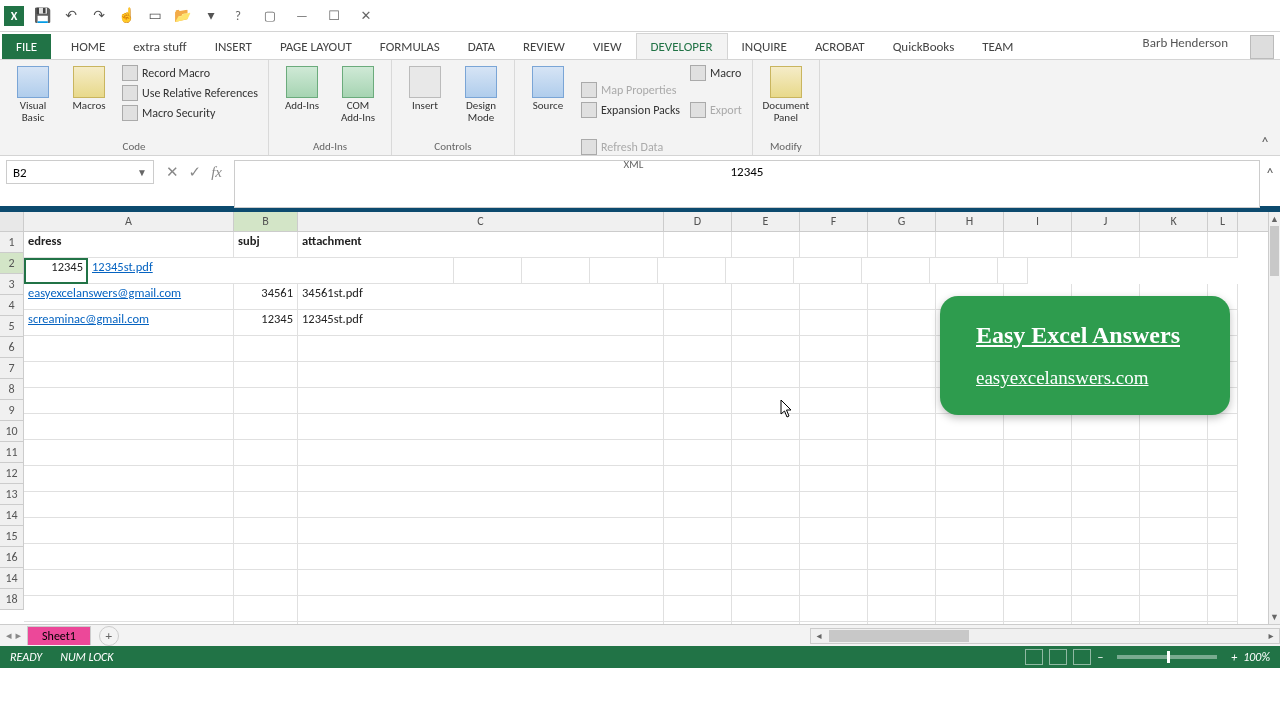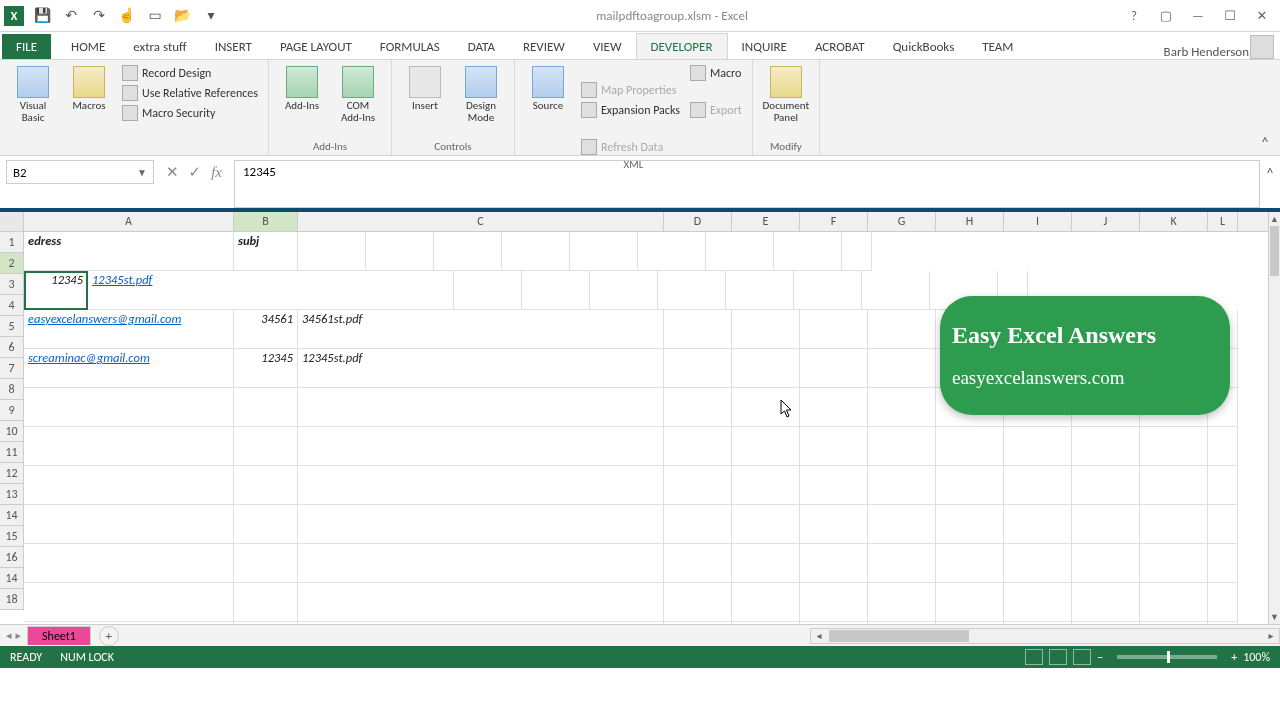--- a/index.html
+++ b/index.html
@@ -12,88 +12,88 @@
 .qat-btn { width: 26px; height: 26px; display: flex; align-items: center; justify-content: center; font-size: 14px; color: #555; cursor: pointer; }
 .title-text { flex: 1; text-align: center; color: #888; font-size: 13px; }
 .win-controls { display: flex; gap: 4px; }
 .win-btn { width: 28px; height: 22px; display: flex; align-items: center; justify-content: center; color: #666; font-size: 13px; cursor: pointer; }
 
 
 .ribbon-tabs { height: 28px; background: #fff; display: flex; align-items: flex-end; padding-left: 2px; border-bottom: 1px solid #d4d4d4; }
 .tab { padding: 5px 14px; font-size: 13px; color: #444; cursor: pointer; }
 .tab.file { background: #217346; color: #fff; font-weight: 500; margin-right: 6px; margin-top: 12px; }
 .tab.active { background: #f3f3f3; border: 1px solid #d4d4d4; border-bottom: none; color: #217346; }
-.user-area { margin-left: auto; display: flex; align-items: flex-end; gap: 1px; padding-right: 6px; color: #555; font-size: 13px; }
+.user-area { margin-left: auto; display: flex; align-items: flex-start; gap: 22px; padding-right: 6px; color: #555; font-size: 13px; }
 .user-avatar { width: 24px; height: 24px; background: #ddd; border: 1px solid #bbb; }
 
 
 .ribbon { height: 96px; background: #f3f3f3; border-bottom: 1px solid #d4d4d4; display: flex; position: relative; }
 .group { border-right: 1px solid #d9d9d9; padding: 4px 8px 2px; display: flex; flex-direction: column; }
 .group-body { flex: 1; display: flex; align-items: flex-start; gap: 6px; }
 .group-label { text-align: center; font-size: 11px; color: #666; padding-top: 2px; }
 .vbtn { display: flex; flex-direction: column; align-items: center; width: 50px; cursor: pointer; padding: 2px; }
 .vbtn .ico { width: 32px; height: 32px; background: #e8e8e8; border: 1px solid #bbb; margin-bottom: 2px; position: relative; }
 .vbtn .lbl { font-size: 11px; text-align: center; line-height: 1.1; color: #333; }
 .hlist { display: flex; flex-direction: column; gap: 2px; }
 .hbtn { display: flex; align-items: center; gap: 4px; font-size: 12px; color: #333; cursor: pointer; padding: 1px 2px; }
 .hbtn .sqico { width: 16px; height: 16px; background: #e0e0e0; border: 1px solid #aaa; }
 .hbtn.disabled { color: #aaa; margin-top: 17px; }
 .ribbon-collapse { position: absolute; right: 6px; bottom: 4px; width: 18px; height: 18px; display: flex; align-items: center; justify-content: center; color: #666; cursor: pointer; }
 
 
-.formulabar { height: 56px; border-bottom: 4px solid #0c4a6e; display: flex; align-items: flex-start; padding-top: 4px; }
+.formulabar { height: 56px; border-bottom: 6px solid #0c4a6e; display: flex; align-items: flex-start; padding-top: 4px; text-align: center; }
 .namebox { width: 148px; height: 24px; border: 1px solid #ccc; margin-left: 6px; display: flex; align-items: center; padding: 0 6px; font-size: 13px; background:#fff; }
 .namebox .dd { margin-left: auto; color: #666; font-size: 10px; }
 .fb-btns { display: flex; gap: 10px; margin: 0 12px; align-items: center; height: 24px; color: #888; }
 .fb-btn { font-size: 15px; cursor: pointer; }
 .fx { font-style: italic; font-family: "Cambria Math", serif; }
 .formula-input { flex: 1; height: 48px; border: 1px solid #ccc; padding: 3px 8px; font-size: 13px; background:#fff; }
 .fb-collapse { width: 20px; display:flex; align-items:flex-start; justify-content:center; color:#666; padding-top:4px; cursor:pointer;}
 
 
 .grid-wrap { position: relative; height: 412px; overflow: hidden; }
 .colheads { display: flex; height: 20px; background: #f0f0f0; border-bottom: 1px solid #ccc; }
 .corner { width: 24px; border-right: 1px solid #ccc; background: #e8e8e8; }
 .ch { border-right: 1px solid #ccc; text-align: center; font-size: 12px; color: #555; line-height: 19px; }
 .ch.sel { background: #d3e5c7; }
 .rowheads { position: absolute; left: 0; top: 20px; width: 24px; }
 .rh { height: 21px; border-bottom: 1px solid #ccc; border-right: 1px solid #ccc; background: #f0f0f0; text-align: center; font-size: 12px; color: #555; line-height: 20px; }
 .rh.sel { background: #d3e5c7; }
 .cells { position: absolute; left: 24px; top: 20px; right: 12px; bottom: 0; }
-.crow { display: flex; height: 39px; font-style: italic; }
+.crow { display: flex; height: 26px; }
 .cell { border-right: 1px solid #e0e0e0; border-bottom: 1px solid #e0e0e0; padding: 1px 4px; font-size: 12.5px; color: #222; overflow: visible; white-space: nowrap; }
 .cell.bold { font-weight: bold; }
 .cell.right { text-align: right; }
 .cell.link { color: #0563c1; text-decoration: underline; cursor: pointer; }
 .cell.selected { outline: 2px solid #217346; outline-offset: -2px; background: #fff; z-index: 2; position: relative; }
 .vscroll { position: absolute; right: 0; top: 0; bottom: 0; width: 12px; background: #f0f0f0; border-left: 1px solid #ccc; }
 .vscroll .arrow { height: 14px; text-align:center; font-size:9px; color:#666; line-height:14px; cursor:pointer;}
 .vscroll .thumb { position:absolute; left:1px; right:1px; top:14px; height: 50px; background:#c8c8c8; }
 
 
 .cursor-arrow { position: absolute; width: 14px; height: 18px; pointer-events: none; }
 
 
-.badge { position: absolute; background: #2e9c4e; color: #fff; border-radius: 32px; padding: 26px 12px; box-shadow: 0 3px 8px rgba(0,0,0,.25); }
+.badge { position: absolute; background: #2e9c4e; color: #fff; border-radius: 18px; padding: 26px 36px; box-shadow: 0 3px 8px rgba(0,0,0,.25); text-decoration: underline; }
 .badge .t1 { font-size: 24px; font-weight: bold; font-family: Georgia, serif; margin-bottom: 18px; }
 .badge .t2 { font-size: 19px; font-family: Georgia, serif; }
 
 
 .sheetbar { height: 22px; background: #f3f3f3; border-top: 1px solid #ccc; display: flex; align-items: center; }
 .sheet-nav { display: flex; gap: 4px; padding: 0 6px; color: #888; }
 .sheet-nav span { cursor: pointer; font-size: 11px; }
 .sheet-tab { background: #ec4899; border: 1px solid #ccc; border-bottom: none; padding: 2px 14px; font-size: 12px; cursor: pointer; }
 .addsheet { width: 20px; height: 20px; border: 1px solid #ccc; border-radius: 50%; margin-left: 8px; text-align: center; line-height: 17px; font-size: 13px; color: #666; cursor: pointer; }
 .hscroll { flex: 0 0 470px; margin-left: auto; height: 16px; background: #f0f0f0; border: 1px solid #ccc; display: flex; }
 .hscroll .harrow { width: 16px; text-align: center; font-size: 10px; color: #666; line-height:14px; cursor:pointer;}
 .hscroll .htrack { flex:1; position:relative; }
 .hscroll .hthumb { position:absolute; left:2px; top:1px; bottom:1px; width:140px; background:#c8c8c8; }
 
 
-.statusbar { height: 22px; background: #217346; color: #fff; display: flex; align-items: center; padding: 0 10px; font-size: 12px; }
+.statusbar { height: 22px; background: #217346; color: #fff; display: flex; align-items: center; padding: 0 10px; font-size: 12px; font-style: italic; }
 .statusbar .sp { margin-right: 18px; }
 .view-btns { margin-left: auto; display: flex; gap: 6px; align-items: center; }
 .vb { width: 18px; height: 16px; border: 1px solid rgba(255,255,255,.5); cursor: pointer; }
 .zoom-slider { width: 100px; height: 4px; background: rgba(255,255,255,.4); margin: 0 8px; position: relative; }
 .zoom-slider .zt { position:absolute; left:50%; top:-4px; width:3px; height:12px; background:#fff; }
 
 
 .wA { width: 210px; } .wB { width: 64px; } .wC { width: 366px; }
 .wD, .wE, .wF, .wG, .wH, .wI, .wJ, .wK { width: 68px; } .wL { width: 30px; }
 
@@ -109,21 +109,20 @@
   <div class="excel-logo">X</div>
   <div class="qat">
     <div class="qat-btn">💾</div>
     <div class="qat-btn">↶</div>
     <div class="qat-btn">↷</div>
     <div class="qat-btn">☝</div>
     <div class="qat-btn">▭</div>
     <div class="qat-btn">📂</div>
     <div class="qat-btn">▾</div>
   </div>
-  <div class="title-text">mailpdftoagroup.xlsm - Excel</div>
   <div class="win-controls">
     <div class="win-btn">?</div>
     <div class="win-btn">▢</div>
     <div class="win-btn">—</div>
     <div class="win-btn">☐</div>
     <div class="win-btn">✕</div>
   </div>
 </div>
 
 <div class="ribbon-tabs">
@@ -143,32 +142,33 @@
           <div class="lbl">Visual
 Basic</div>
         </div>
       <div class="vbtn">
           <div class="ico yellow"></div>
           <div class="lbl">Macros</div>
         </div>
       <div class="hlist">
         <div class="hbtn">
             <div class="sqico"></div>
-            <span>Record Design</span>
+            <span>Record Macro</span>
           </div>
         <div class="hbtn">
             <div class="sqico"></div>
             <span>Use Relative References</span>
           </div>
         <div class="hbtn">
             <div class="sqico"></div>
             <span>Macro Security</span>
           </div>
       </div>
     </div>
+    <div class="group-label">Code</div>
   </div>
 
   <div class="group">
     <div class="group-body">
       <div class="vbtn">
           <div class="ico green"></div>
           <div class="lbl">Add-Ins</div>
         </div>
       <div class="vbtn">
           <div class="ico green"></div>
@@ -278,20 +278,21 @@
       <div class="rh">14</div>
       <div class="rh">15</div>
       <div class="rh">16</div>
       <div class="rh">14</div>
       <div class="rh">18</div>
     </div>
   <div class="cells" id="cells">
       <div class="crow">
         <div class="cell wA bold">edress</div>
         <div class="cell wB bold">subj</div>
+        <div class="cell wC bold">attachment</div>
         <div class="cell wD"></div>
         <div class="cell wE"></div>
         <div class="cell wF"></div>
         <div class="cell wG"></div>
         <div class="cell wH"></div>
         <div class="cell wI"></div>
         <div class="cell wJ"></div>
         <div class="cell wK"></div>
         <div class="cell wL"></div>
       </div>

